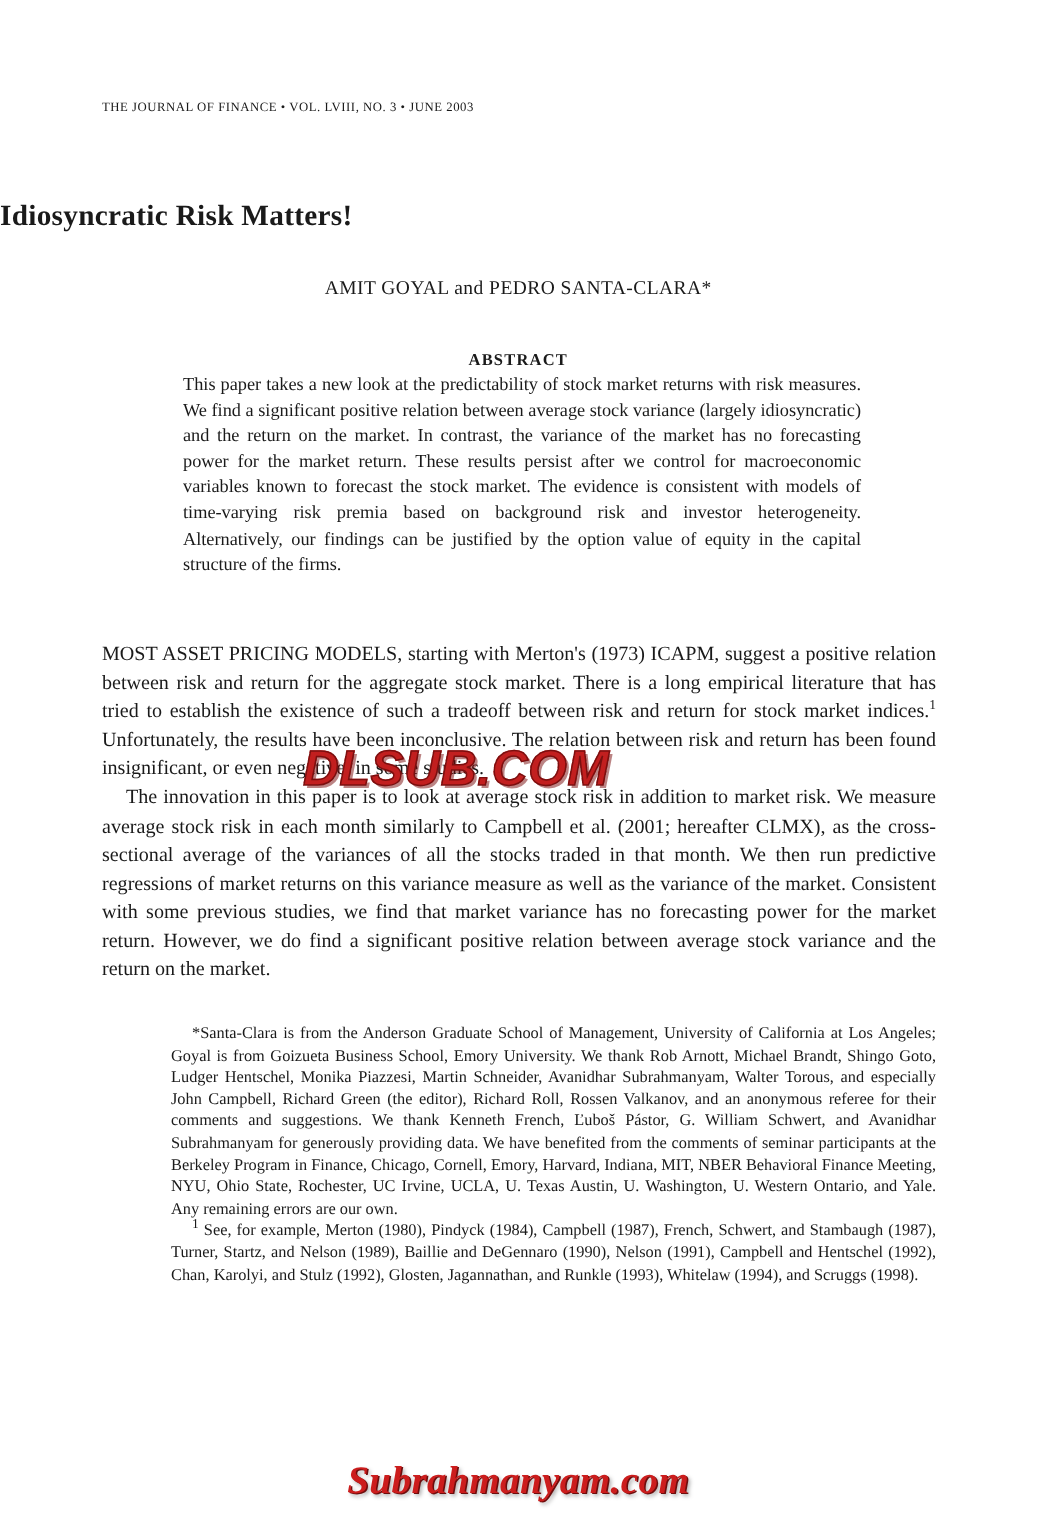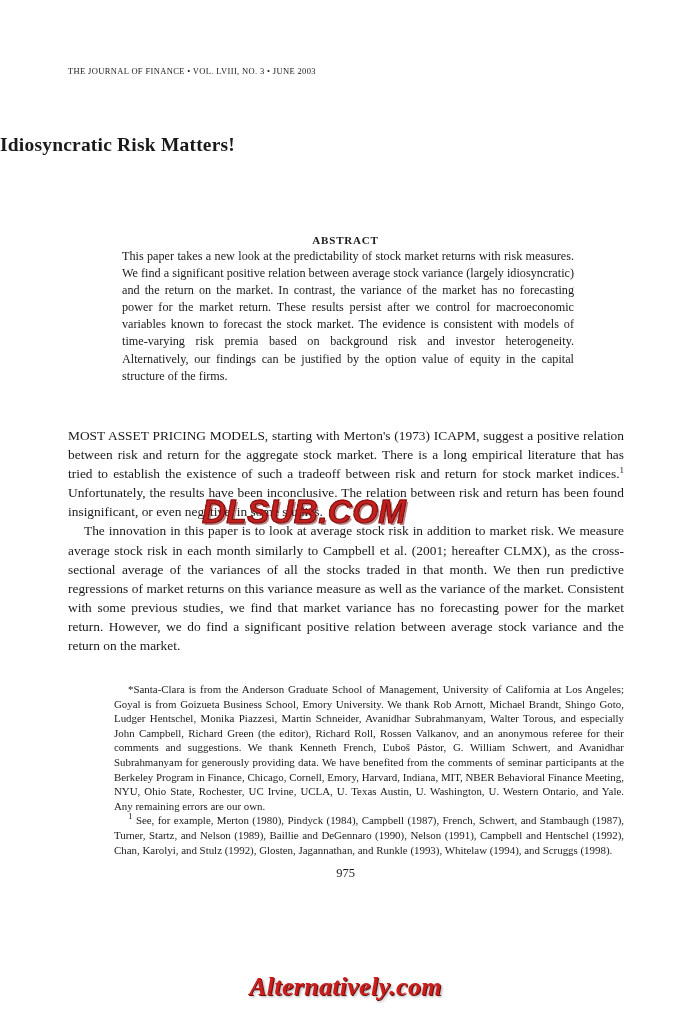--- a/index.html
+++ b/index.html
@@ -191,33 +191,33 @@
 </head>
 <body>
 
 <div class="page">
 
 
   <div class="journal-line">THE JOURNAL OF FINANCE • VOL. LVIII, NO. 3 • JUNE 2003</div>
 
   <div class="title">Idiosyncratic Risk Matters!</div>
 
+  <div class="authors">AMIT GOYAL and PEDRO SANTA-CLARA*</div>
 
   <div class="abstract-head">ABSTRACT</div>
   <div class="abstract-body">This paper takes a new look at the predictability of stock market returns with risk measures. We find a significant positive relation between average stock variance (largely idiosyncratic) and the return on the market. In contrast, the variance of the market has no forecasting power for the market return. These results persist after we control for macroeconomic variables known to forecast the stock market. The evidence is consistent with models of time-varying risk premia based on background risk and investor heterogeneity. Alternatively, our findings can be justified by the option value of equity in the capital structure of the firms.</div>
 
   <div class="body-col">
     <p><span class="smallcaps">MOST ASSET PRICING MODELS,</span><span> starting with Merton's (1973) ICAPM, suggest a positive relation between risk and return for the aggregate stock market. There is a long empirical literature that has tried to establish the existence of such a tradeoff between risk and return for stock market indices.</span><sup>1</sup><span> Unfortunately, the results have been inconclusive. The relation between risk and return has been found insignificant, or even negative, in some studies.</span></p>
     <p class="indent">The innovation in this paper is to look at average stock risk in addition to market risk. We measure average stock risk in each month similarly to Campbell et al. (2001; hereafter CLMX), as the cross-sectional average of the variances of all the stocks traded in that month. We then run predictive regressions of market returns on this variance measure as well as the variance of the market. Consistent with some previous studies, we find that market variance has no forecasting power for the market return. However, we do find a significant positive relation between average stock variance and the return on the market.</p>
   </div>
 
   <div class="footnotes">
     <p class="fn-indent">*Santa-Clara is from the Anderson Graduate School of Management, University of California at Los Angeles; Goyal is from Goizueta Business School, Emory University. We thank Rob Arnott, Michael Brandt, Shingo Goto, Ludger Hentschel, Monika Piazzesi, Martin Schneider, Avanidhar Subrahmanyam, Walter Torous, and especially John Campbell, Richard Green (the editor), Richard Roll, Rossen Valkanov, and an anonymous referee for their comments and suggestions. We thank Kenneth French, Ľuboš Pástor, G. William Schwert, and Avanidhar Subrahmanyam for generously providing data. We have benefited from the comments of seminar participants at the Berkeley Program in Finance, Chicago, Cornell, Emory, Harvard, Indiana, MIT, NBER Behavioral Finance Meeting, NYU, Ohio State, Rochester, UC Irvine, UCLA, U. Texas Austin, U. Washington, U. Western Ontario, and Yale. Any remaining errors are our own.</p>
     <p class="fn-indent"><sup>1</sup><span> See, for example, Merton (1980), Pindyck (1984), Campbell (1987), French, Schwert, and Stambaugh (1987), Turner, Startz, and Nelson (1989), Baillie and DeGennaro (1990), Nelson (1991), Campbell and Hentschel (1992), Chan, Karolyi, and Stulz (1992), Glosten, Jagannathan, and Runkle (1993), Whitelaw (1994), and Scruggs (1998).</span></p>
   </div>
 
-  <div class="page-number">975</div>
 
   <div class="wm-mid">DLSUB.COM</div>
 
-  <div class="wm-bottom">Alternatively.com</div>
+  <div class="wm-bottom">Subrahmanyam.com</div>
 
 </div>
 
 </body></html>

